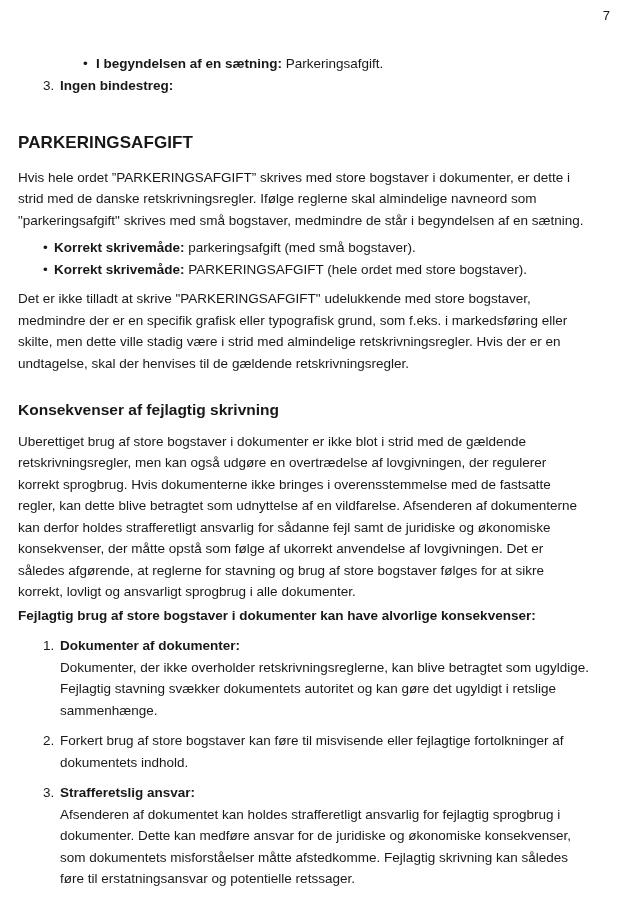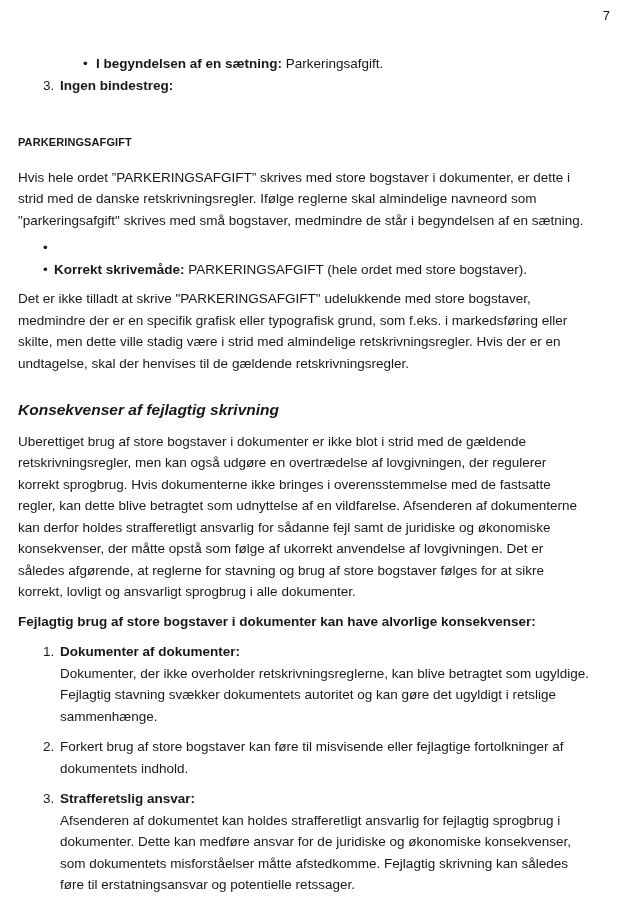--- a/index.html
+++ b/index.html
@@ -37,34 +37,33 @@
   .num-item {
     display: flex;
     padding-left: 25px; 
   }
   .num-item .num { width: 17px; flex: none; }
   .num-item .item-body { flex: 1; }
 
   
   .h-caps {
     font-weight: bold;
-    font-size: 11px;
+    font-size: 17px;
     margin: 36px 0 13px 0;
     letter-spacing: 0.1px;
   }
   .h-sub {
     font-weight: bold;
     font-size: 15.5px;
     margin: 25px 0 10px 0;
-    font-style: italic;
   }
 
   .para { margin: 0 0 0 0; }
   .gap-sm { margin-top: 6px; }
-  .gap-md { margin-top: 8px; }
+  .gap-md { margin-top: 2px; }
 
   
   .bullet-list { margin: 6px 0 8px 0; }
   .b-item {
     display: flex;
     padding-left: 25px; 
   }
   .b-item .marker { width: 11px; flex: none; }
 
   
@@ -91,20 +90,21 @@
       </div>
     </div>
 
     <div class="h-caps">PARKERINGSAFGIFT</div>
 
     <p class="para">Hvis hele ordet ”PARKERINGSAFGIFT” skrives med store bogstaver i dokumenter, er dette i strid med de danske retskrivningsregler. Ifølge reglerne skal almindelige navneord som "parkeringsafgift" skrives med små bogstaver, medmindre de står i begyndelsen af en sætning.</p>
 
     <div class="bullet-list">
       <div class="b-item">
         <span class="marker">•</span>
+        <p><b>Korrekt skrivemåde:</b><span> parkeringsafgift (med små bogstaver).</span></p>
       </div>
       <div class="b-item">
         <span class="marker">•</span>
         <p><b>Korrekt skrivemåde:</b><span> PARKERINGSAFGIFT (hele ordet med store bogstaver).</span></p>
       </div>
     </div>
 
     <p class="para gap-sm">Det er ikke tilladt at skrive "PARKERINGSAFGIFT" udelukkende med store bogstaver, medmindre der er en specifik grafisk eller typografisk grund, som f.eks. i markedsføring eller skilte, men dette ville stadig være i strid med almindelige retskrivningsregler. Hvis der er en undtagelse, skal der henvises til de gældende retskrivningsregler.</p>
 
     <div class="h-sub">Konsekvenser af fejlagtig skrivning</div>

